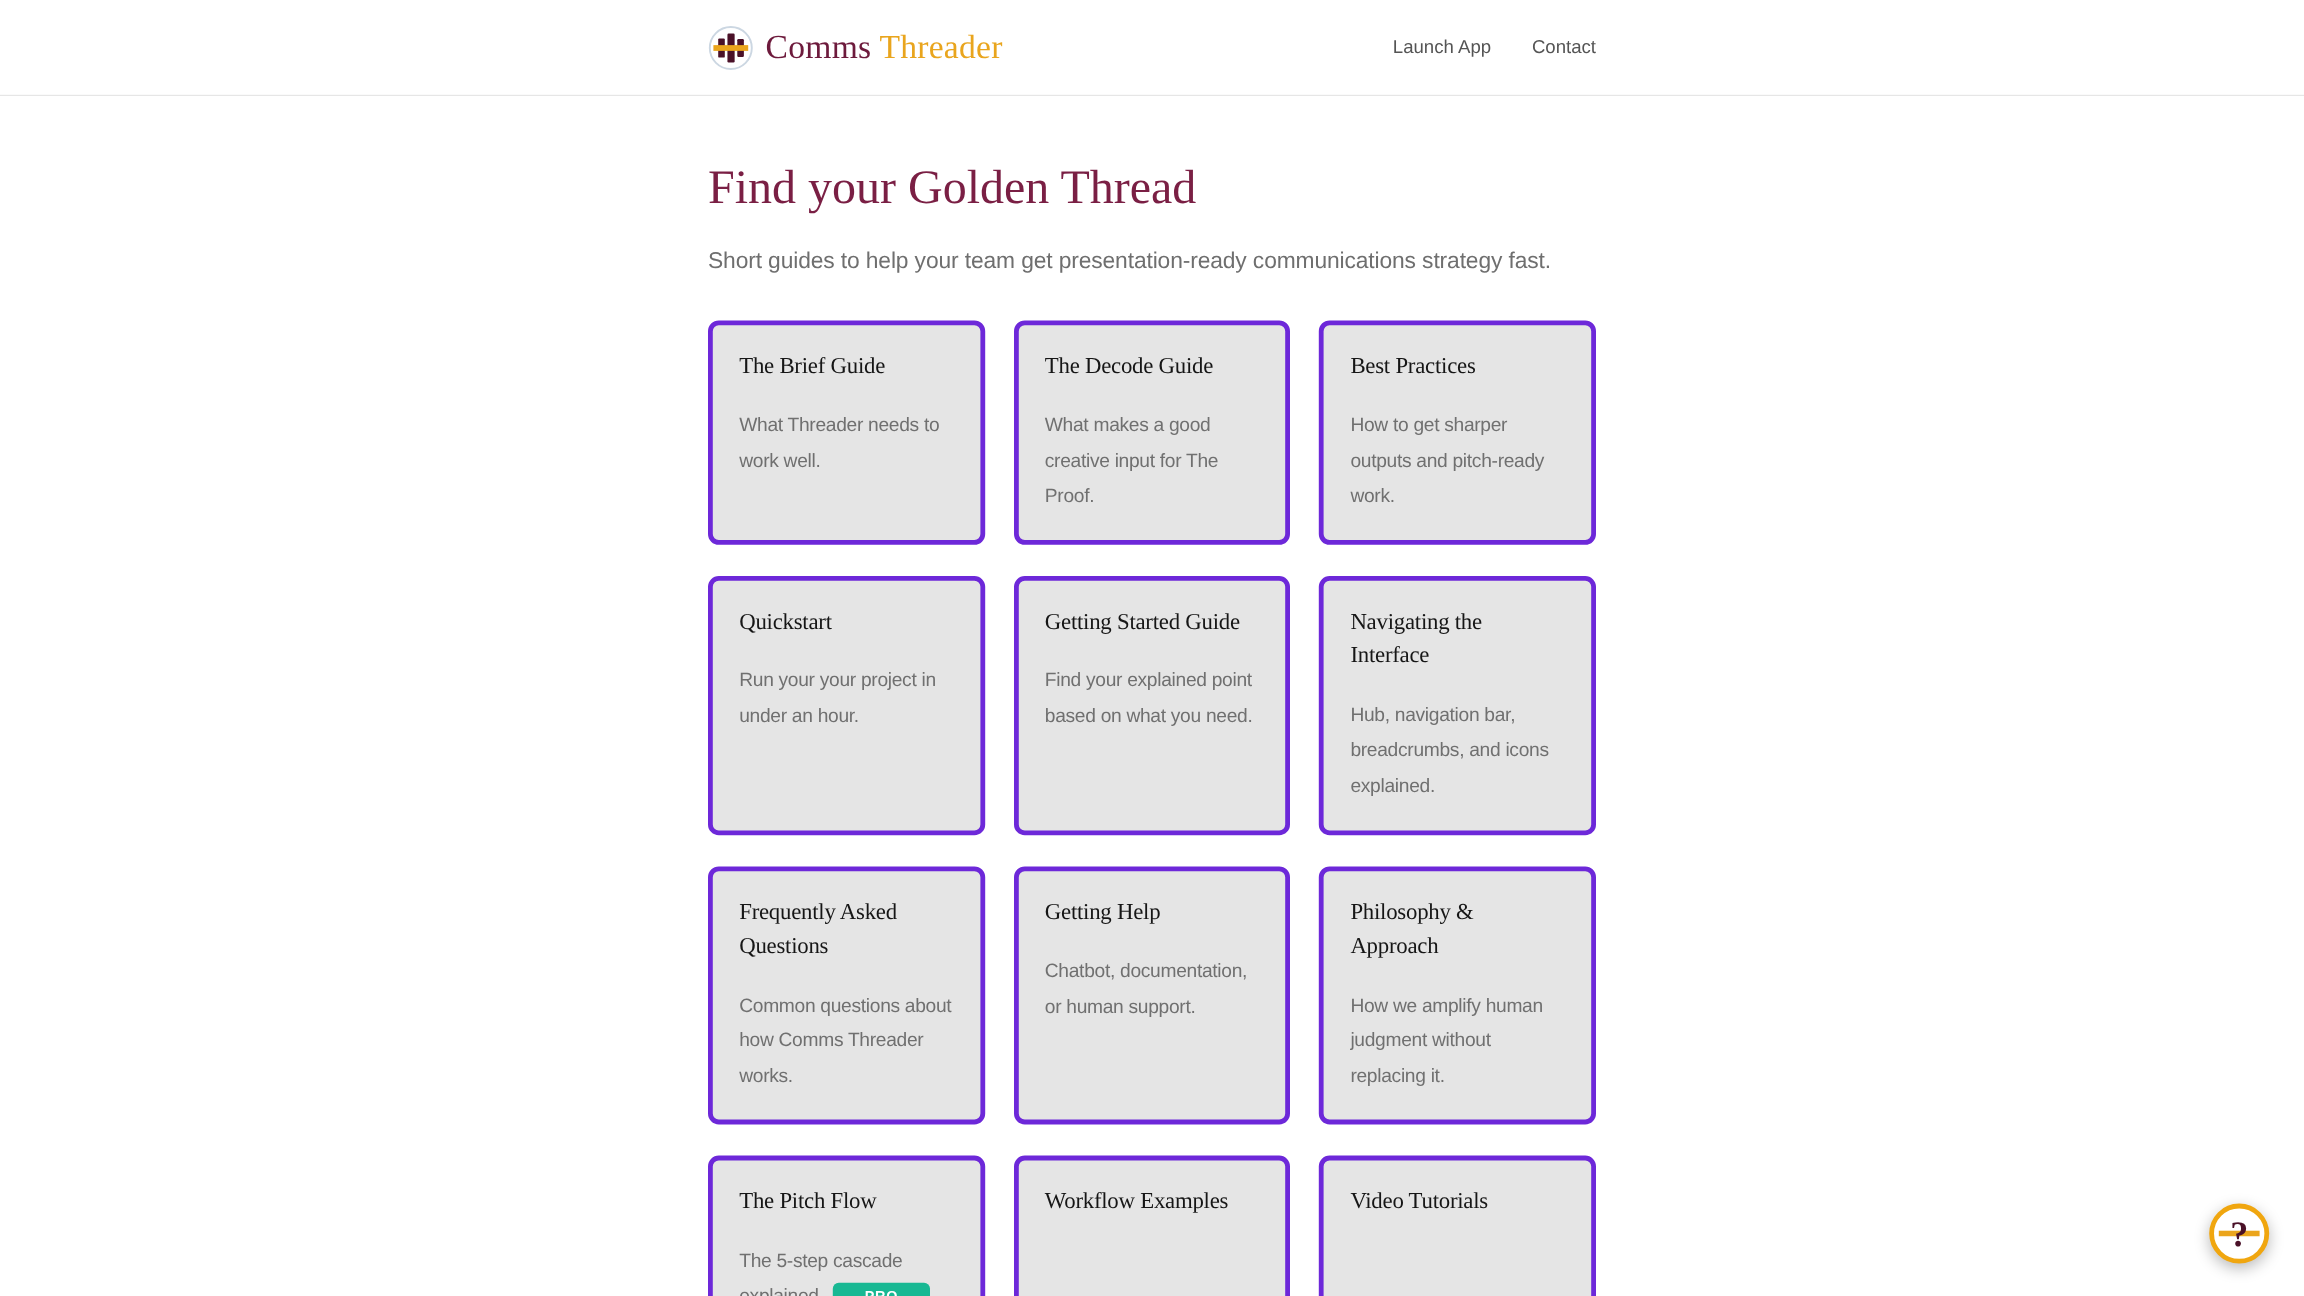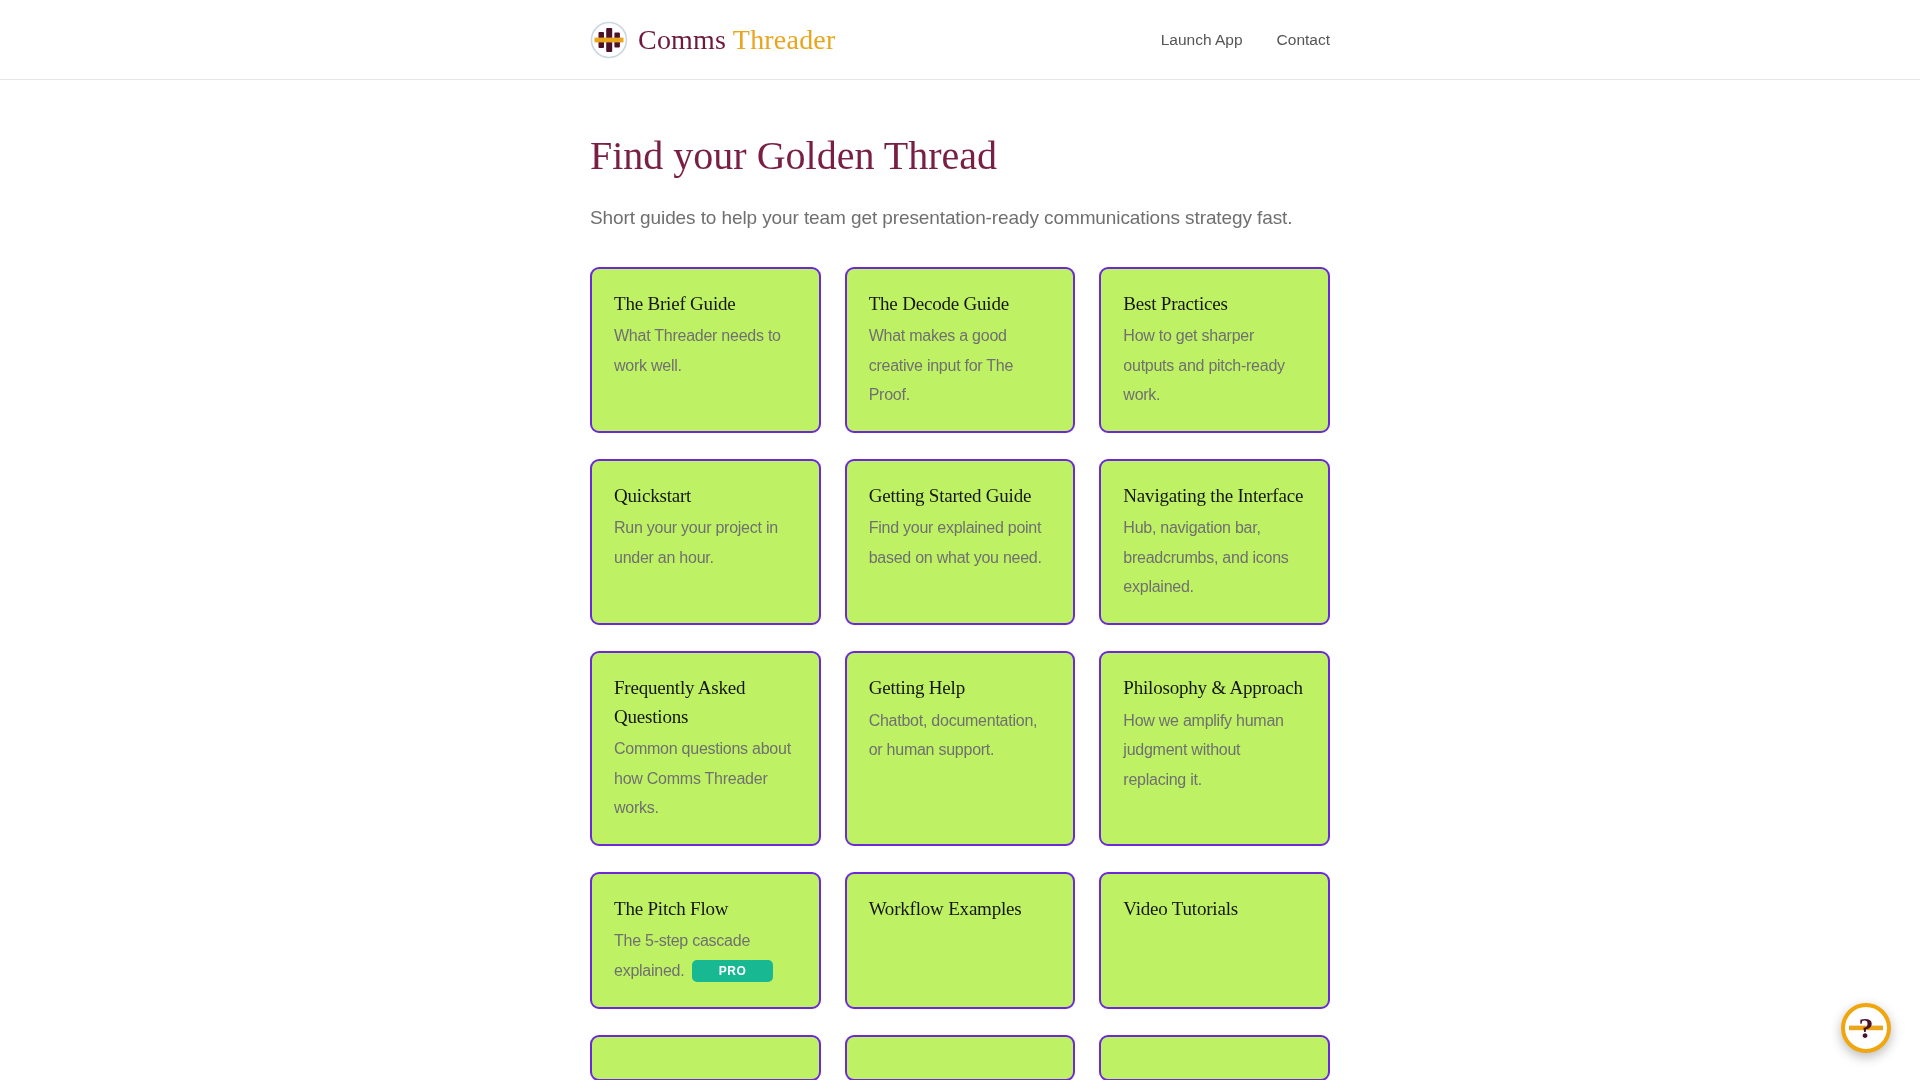--- a/index.html
+++ b/index.html
@@ -68,36 +68,36 @@
   
   .guides-grid {
     margin-top: 34px;
     display: grid;
     grid-template-columns: repeat(3, 1fr);
     column-gap: 24px;
     row-gap: 26px;
     padding-bottom: 40px;
   }
   .guide-card {
-    background: #bef264;
-    border: 2px solid #6d28d9;
+    background: #e5e5e5;
+    border: 4px solid #6d28d9;
     border-radius: 9px;
     padding: 21px 22px;
     cursor: pointer;
   }
   .card-title {
     font-family: "Liberation Serif", serif;
     font-weight: 400;
     font-size: 19px;
     line-height: 1.5;
     color: #161616;
     letter-spacing: -0.2px;
   }
   .card-desc {
-    margin-top: 3px;
+    margin-top: 20px;
     font-size: 16px;
     line-height: 1.85;
     color: #707070;
     letter-spacing: -0.25px;
   }
   .pro-badge {
     display: inline-block;
     background: #18b893;
     color: #ffffff;
     font-size: 12px;

